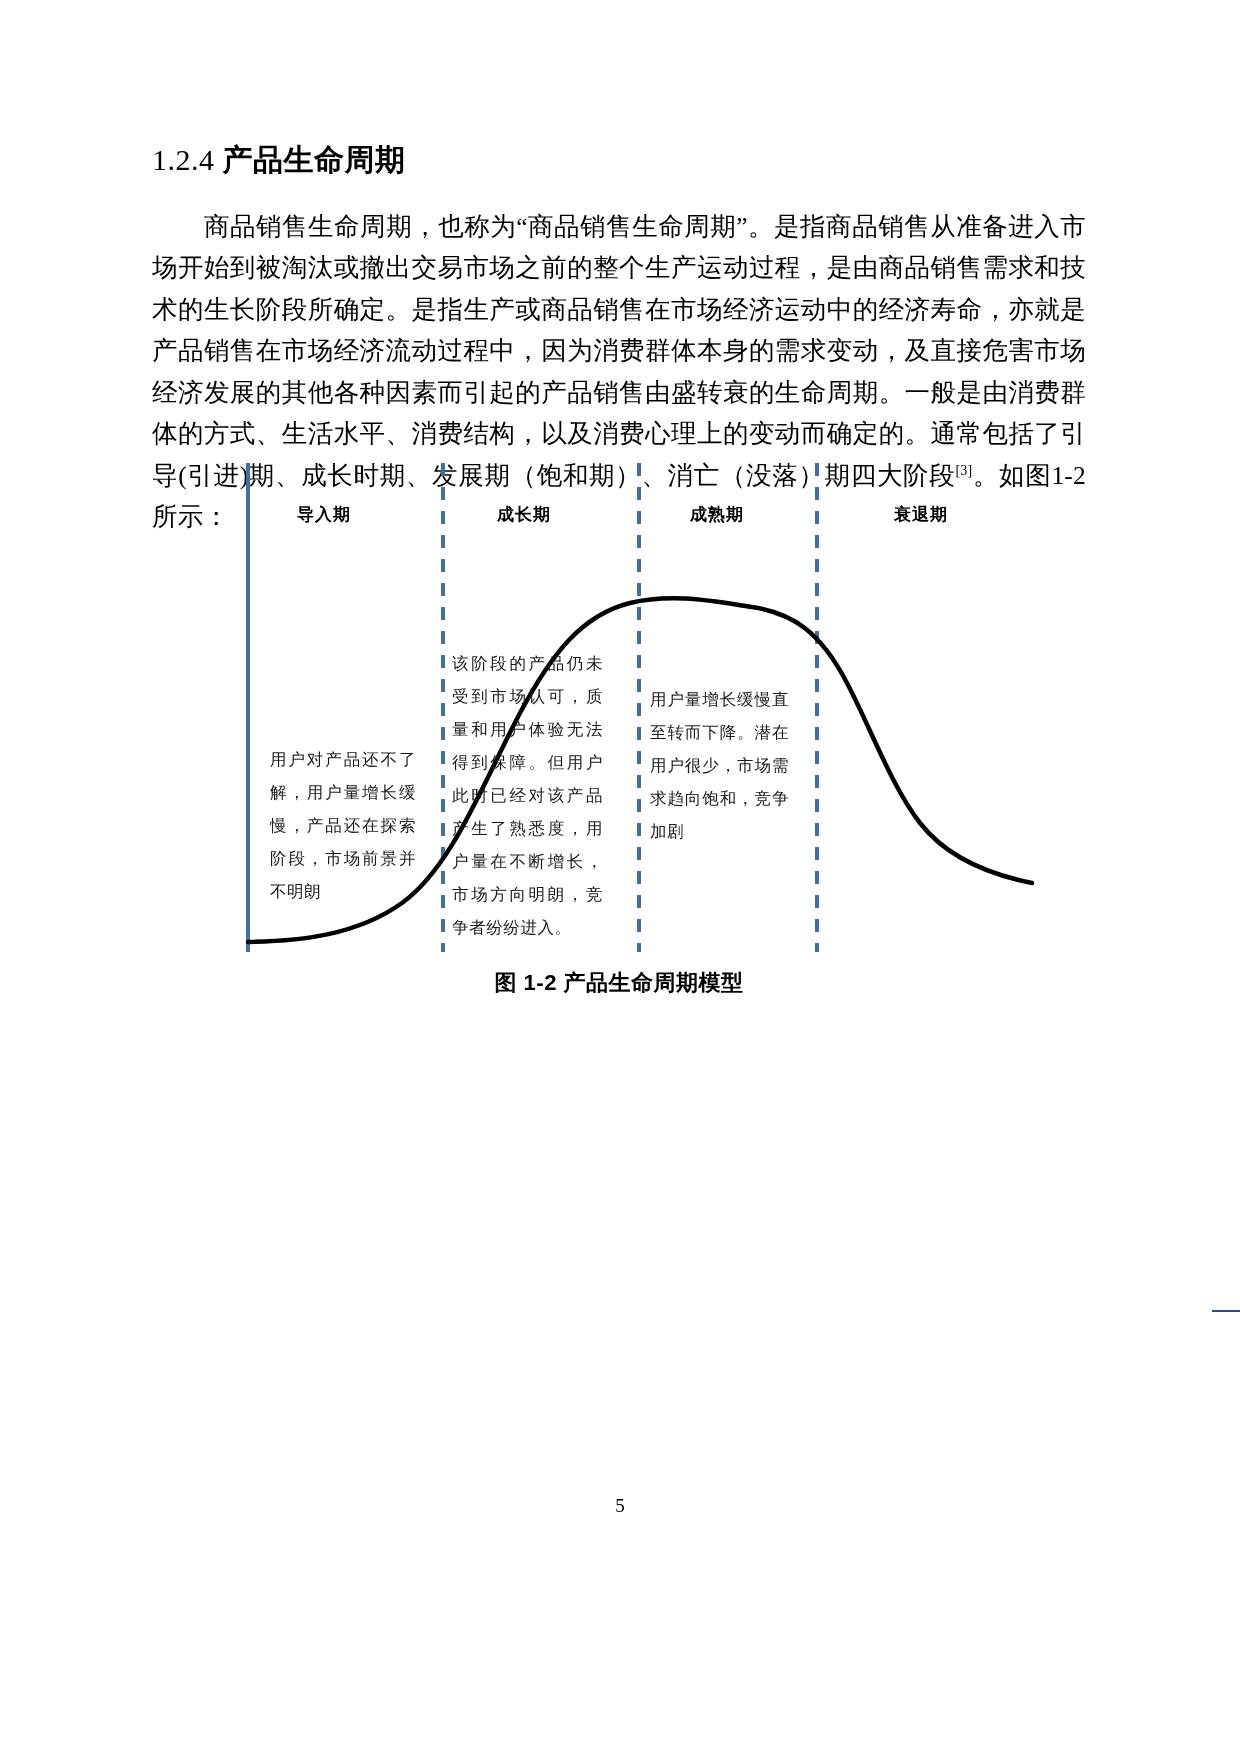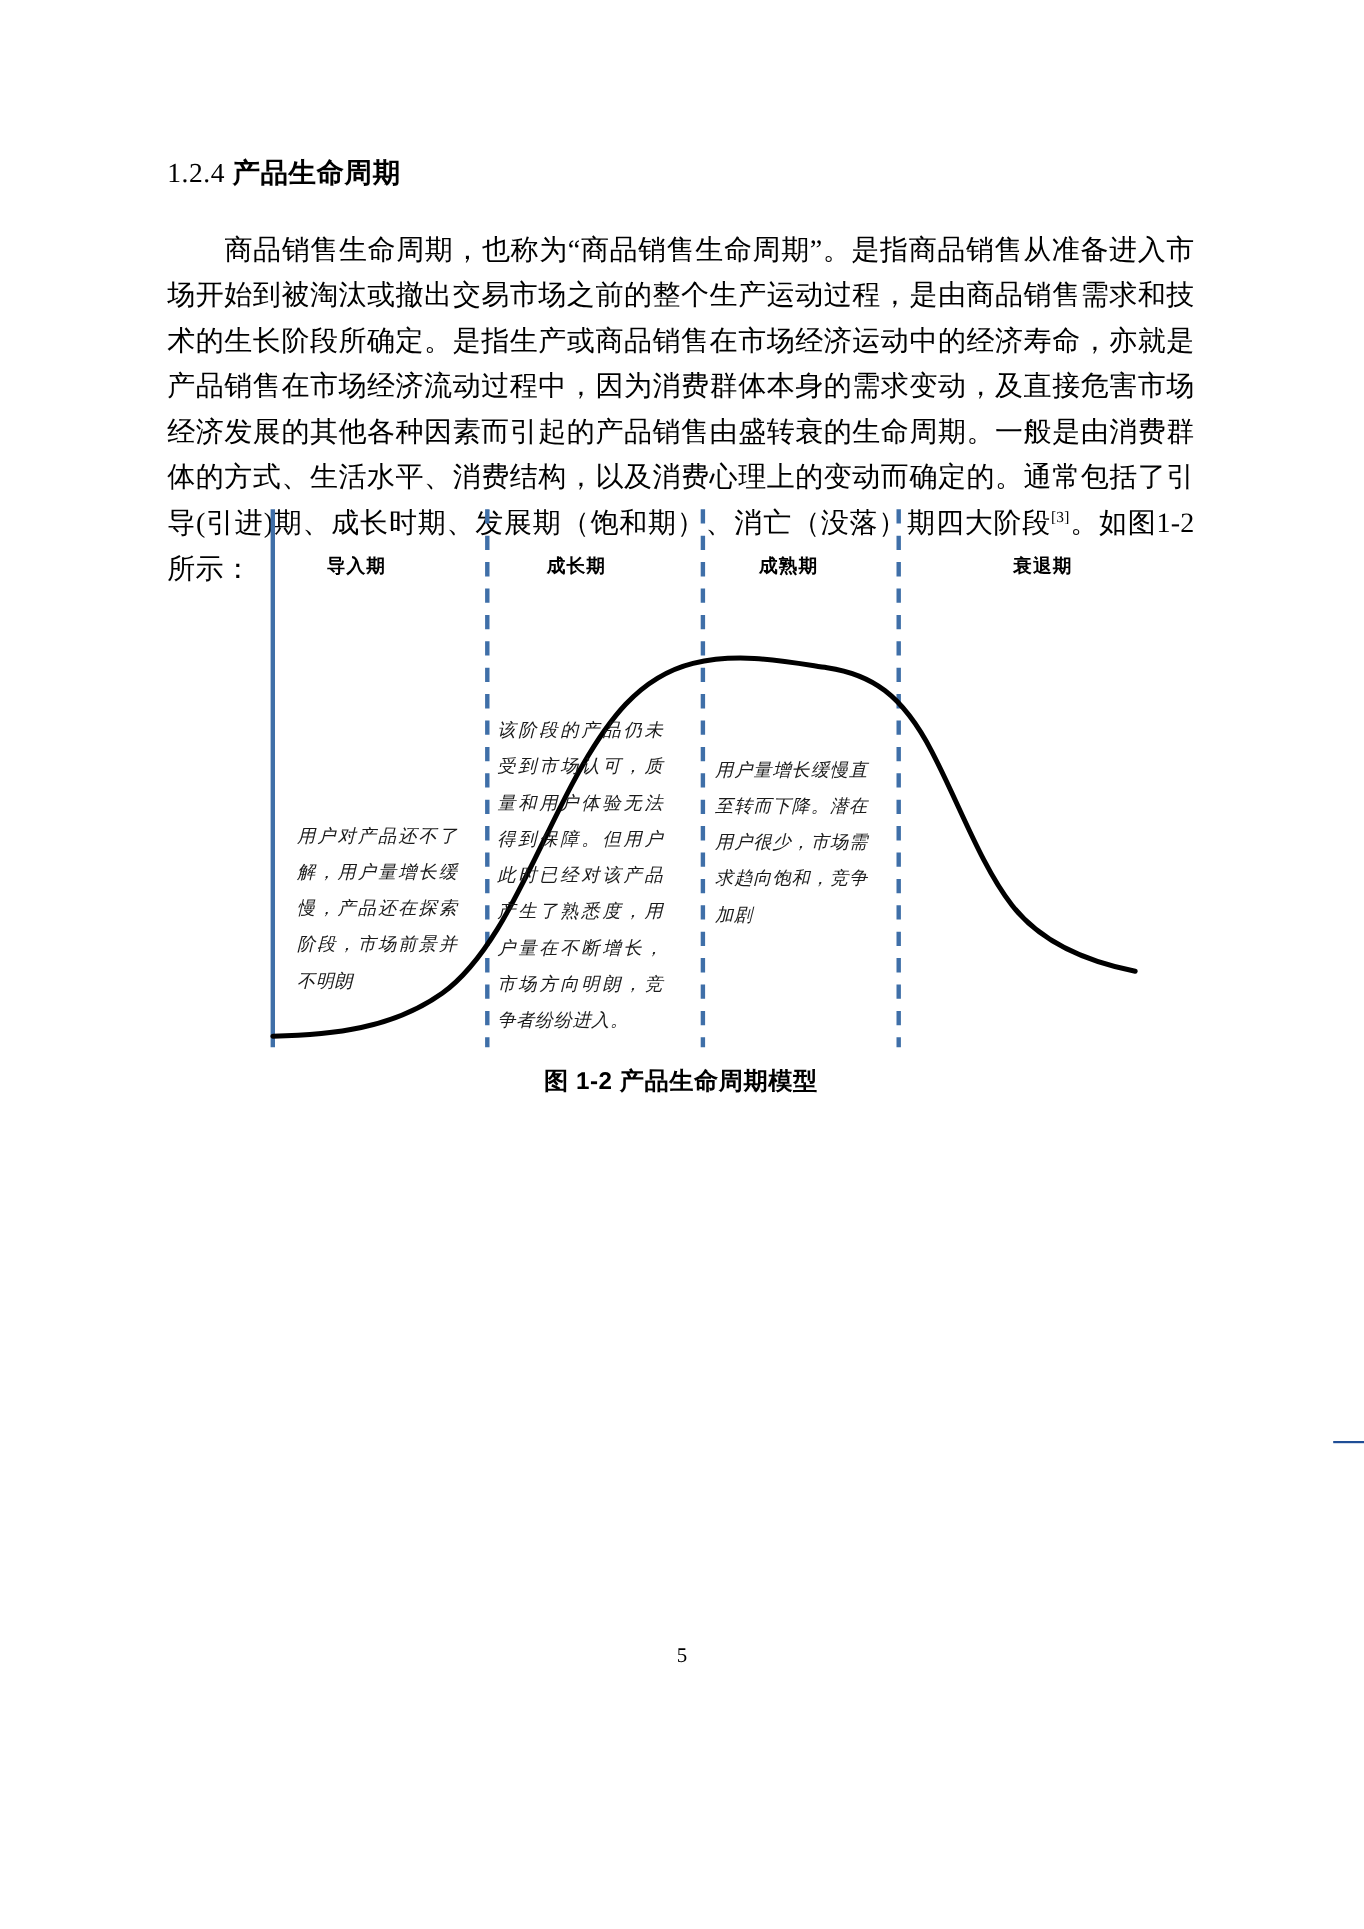--- a/index.html
+++ b/index.html
@@ -15,21 +15,21 @@
     font-family: "Liberation Serif", "DejaVu Serif", serif;
     color: #000000;
     overflow: hidden;
   }
 
   
   .section-heading {
     position: absolute;
     left: 152px;
     top: 140px;
-    font-size: 25px;
+    font-size: 30px;
     font-weight: 700;
     letter-spacing: 0.5px;
     white-space: nowrap;
   }
   .section-heading .num {
     font-weight: 400;
   }
 
   
   .body-paragraph {
@@ -81,21 +81,20 @@
 
   .phase-note {
     position: absolute;
     font-size: 16.5px;
     line-height: 33px;
     font-family: "Liberation Serif", "DejaVu Serif", serif;
     color: #1a1a1a;
     text-align: justify;
     text-align-last: left;
     letter-spacing: 0.6px;
-    font-style: italic;
   }
 
   .figure-caption {
     position: absolute;
     left: 0;
     top: 513px;
     width: 934px;
     text-align: center;
     font-size: 22px;
     font-weight: 700;
@@ -152,21 +151,21 @@
                  C 520 138, 560 146, 600 152
                  C 640 158, 668 176, 695 228
                  C 720 276, 740 332, 768 368
                  C 796 404, 840 420, 880 428" fill="none" stroke="#000000" stroke-width="4.5" stroke-linecap="round"></path>
       </svg>
     </div>
 
     <div class="phase-label" style="left:145px; top:48px;">导入期</div>
     <div class="phase-label" style="left:345px; top:48px;">成长期</div>
     <div class="phase-label" style="left:538px; top:48px;">成熟期</div>
-    <div class="phase-label" style="left:769px; top:48px;text-align:center;">衰退期</div>
+    <div class="phase-label" style="left:742px; top:48px;text-align:center;">衰退期</div>
 
     <div class="phase-note" style="left:118px; top:288px; width:146px;">用户对产品还不了解，用户量增长缓慢，产品还在探索阶段，市场前景并不明朗</div>
     <div class="phase-note" style="left:300px; top:192px; width:151px;">该阶段的产品仍未受到市场认可，质量和用户体验无法得到保障。但用户此时已经对该产品产生了熟悉度，用户量在不断增长，市场方向明朗，竞争者纷纷进入。</div>
     <div class="phase-note" style="left:498px; top:210px; width:139px;margin-top:18px;">用户量增长缓慢直至转而下降。潜在用户很少，市场需求趋向饱和，竞争加剧</div>
 
     <div class="figure-caption">图 1-2  产品生命周期模型</div>
   </div>
 
   <div class="margin-mark"></div>
 

